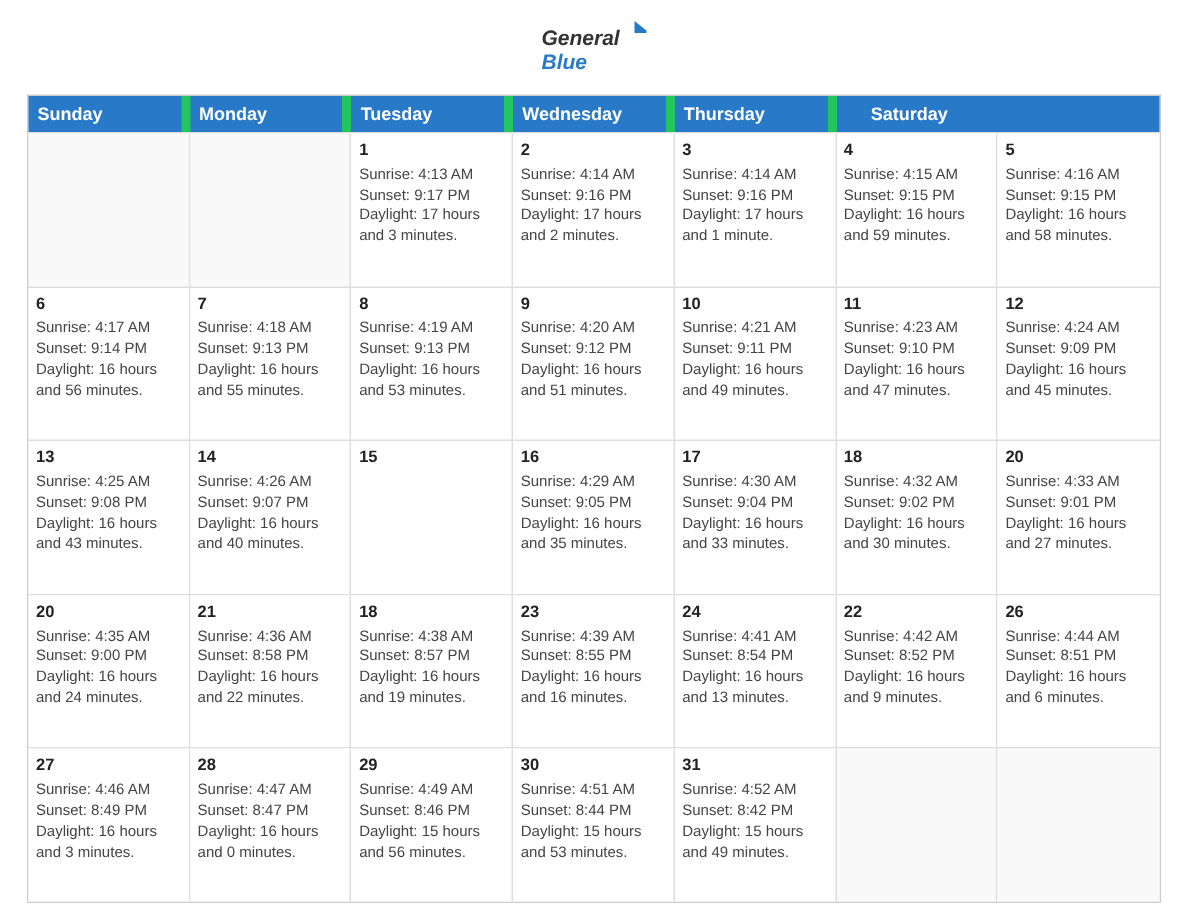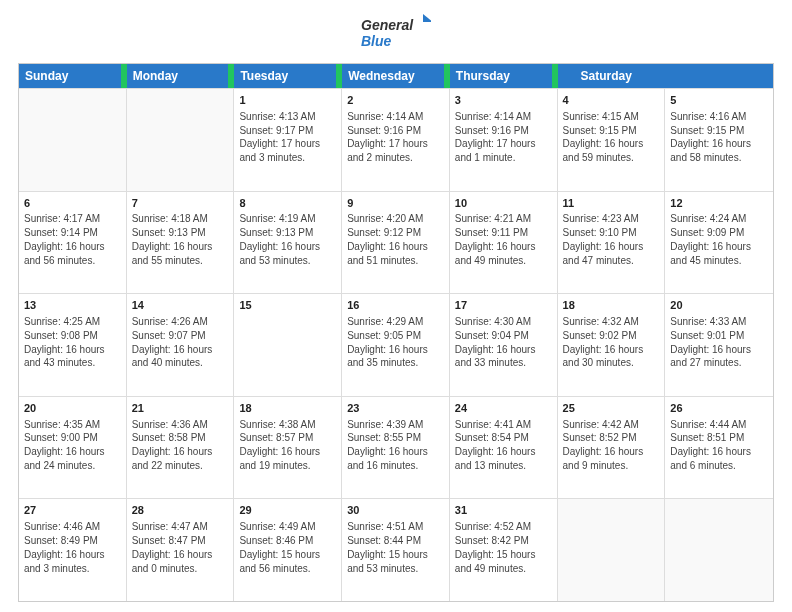--- a/index.html
+++ b/index.html
@@ -158,21 +158,21 @@
           <div class="cal-cell"><span class="day-num">17</span><span class="cell-info">Sunrise: 4:30 AM<br>Sunset: 9:04 PM<br>Daylight: 16 hours and 33 minutes.</span></div>
           <div class="cal-cell"><span class="day-num">18</span><span class="cell-info">Sunrise: 4:32 AM<br>Sunset: 9:02 PM<br>Daylight: 16 hours and 30 minutes.</span></div>
           <div class="cal-cell"><span class="day-num">20</span><span class="cell-info">Sunrise: 4:33 AM<br>Sunset: 9:01 PM<br>Daylight: 16 hours and 27 minutes.</span></div>
         </div>
         <div class="cal-row">
           <div class="cal-cell"><span class="day-num">20</span><span class="cell-info">Sunrise: 4:35 AM<br>Sunset: 9:00 PM<br>Daylight: 16 hours and 24 minutes.</span></div>
           <div class="cal-cell"><span class="day-num">21</span><span class="cell-info">Sunrise: 4:36 AM<br>Sunset: 8:58 PM<br>Daylight: 16 hours and 22 minutes.</span></div>
           <div class="cal-cell"><span class="day-num">18</span><span class="cell-info">Sunrise: 4:38 AM<br>Sunset: 8:57 PM<br>Daylight: 16 hours and 19 minutes.</span></div>
           <div class="cal-cell"><span class="day-num">23</span><span class="cell-info">Sunrise: 4:39 AM<br>Sunset: 8:55 PM<br>Daylight: 16 hours and 16 minutes.</span></div>
           <div class="cal-cell"><span class="day-num">24</span><span class="cell-info">Sunrise: 4:41 AM<br>Sunset: 8:54 PM<br>Daylight: 16 hours and 13 minutes.</span></div>
-          <div class="cal-cell"><span class="day-num">25</span><span class="cell-info">Sunrise: 4:42 AM<br>Sunset: 8:52 PM<br>Daylight: 16 hours and 9 minutes.</span></div>
+          <div class="cal-cell"><span class="day-num">22</span><span class="cell-info">Sunrise: 4:42 AM<br>Sunset: 8:52 PM<br>Daylight: 16 hours and 9 minutes.</span></div>
           <div class="cal-cell"><span class="day-num">26</span><span class="cell-info">Sunrise: 4:44 AM<br>Sunset: 8:51 PM<br>Daylight: 16 hours and 6 minutes.</span></div>
         </div>
         <div class="cal-row">
           <div class="cal-cell"><span class="day-num">27</span><span class="cell-info">Sunrise: 4:46 AM<br>Sunset: 8:49 PM<br>Daylight: 16 hours and 3 minutes.</span></div>
           <div class="cal-cell"><span class="day-num">28</span><span class="cell-info">Sunrise: 4:47 AM<br>Sunset: 8:47 PM<br>Daylight: 16 hours and 0 minutes.</span></div>
           <div class="cal-cell"><span class="day-num">29</span><span class="cell-info">Sunrise: 4:49 AM<br>Sunset: 8:46 PM<br>Daylight: 15 hours and 56 minutes.</span></div>
           <div class="cal-cell"><span class="day-num">30</span><span class="cell-info">Sunrise: 4:51 AM<br>Sunset: 8:44 PM<br>Daylight: 15 hours and 53 minutes.</span></div>
           <div class="cal-cell"><span class="day-num">31</span><span class="cell-info">Sunrise: 4:52 AM<br>Sunset: 8:42 PM<br>Daylight: 15 hours and 49 minutes.</span></div>
           <div class="cal-cell empty"></div>
           <div class="cal-cell empty"></div>

